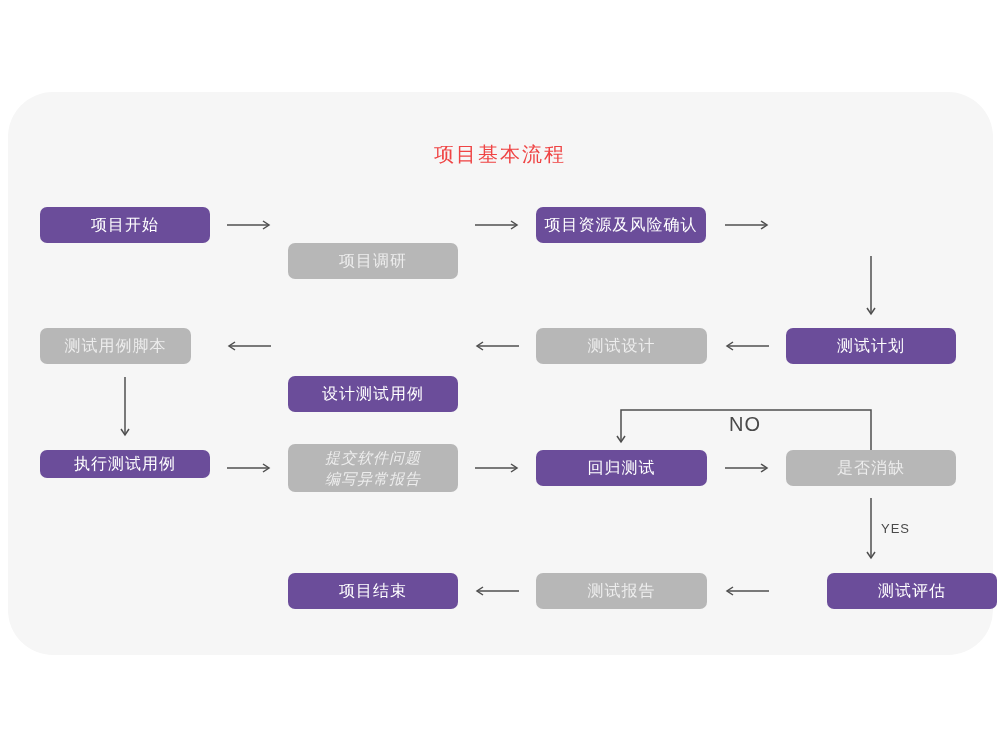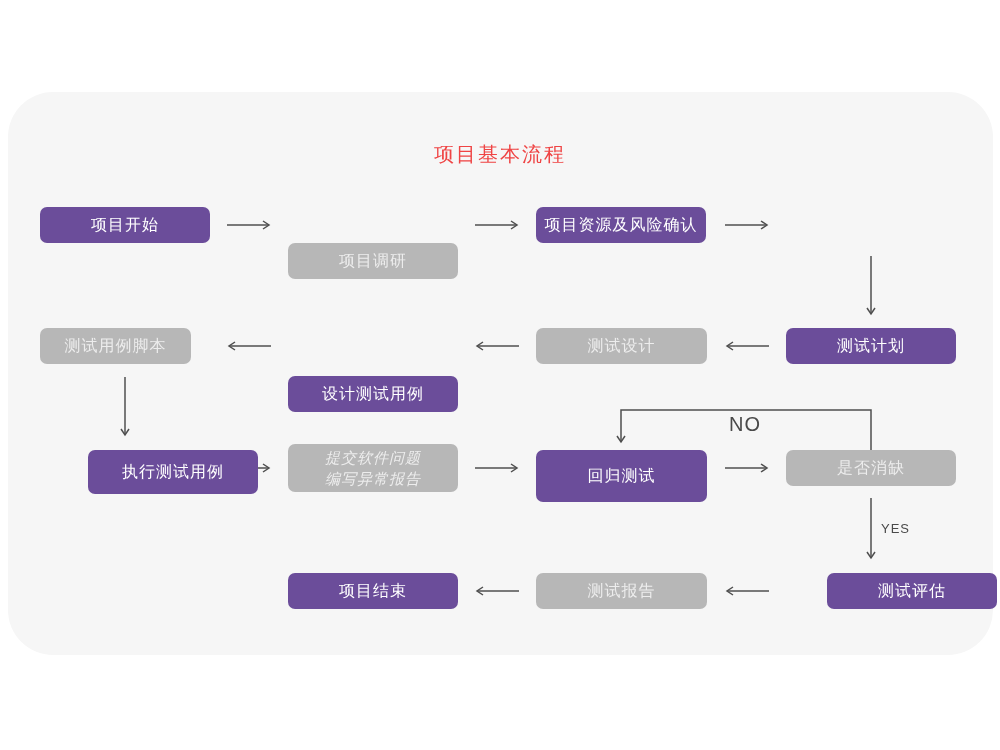--- a/index.html
+++ b/index.html
@@ -133,26 +133,26 @@
 
   <div class="node purple" style="left:40px;top:207px;width:170px;height:36px;">项目开始</div>
   <div class="node gray" style="left:288px;top:207px;width:170px;height:36px;margin-top:36px;">项目调研</div>
   <div class="node purple" style="left:536px;top:207px;width:170px;height:36px;">项目资源及风险确认</div>
 
   <div class="node gray" style="left:40px;top:328px;width:151px;height:36px;">测试用例脚本</div>
   <div class="node purple" style="left:288px;top:328px;width:170px;height:36px;margin-top:48px;">设计测试用例</div>
   <div class="node gray" style="left:536px;top:328px;width:171px;height:36px;">测试设计</div>
   <div class="node purple" style="left:786px;top:328px;width:170px;height:36px;">测试计划</div>
 
-  <div class="node purple" style="left:40px;top:450px;width:170px;height:44px;margin-left:48px;">执行测试用例</div>
+  <div class="node purple" style="left:40px;top:450px;width:170px;height:28px;">执行测试用例</div>
   <div class="node gray two-line" style="left:288px;top:444px;width:170px;height:48px;">
     <span>提交软件问题</span>
     <span>编写异常报告</span>
   </div>
-  <div class="node purple" style="left:536px;top:450px;width:171px;height:52px;">回归测试</div>
+  <div class="node purple" style="left:536px;top:450px;width:171px;height:36px;">回归测试</div>
   <div class="node purple" style="left:288px;top:573px;width:170px;height:36px;">项目结束</div>
 
   <div class="node gray" style="left:786px;top:450px;width:170px;height:36px;">是否消缺</div>
   <div class="node gray" style="left:536px;top:573px;width:171px;height:36px;">测试报告</div>
   <div class="node purple" style="left:827px;top:573px;width:170px;height:36px;">测试评估</div>
 
   <div class="edge-label no">NO</div>
   <div class="edge-label yes">YES</div>
 
 </div>

